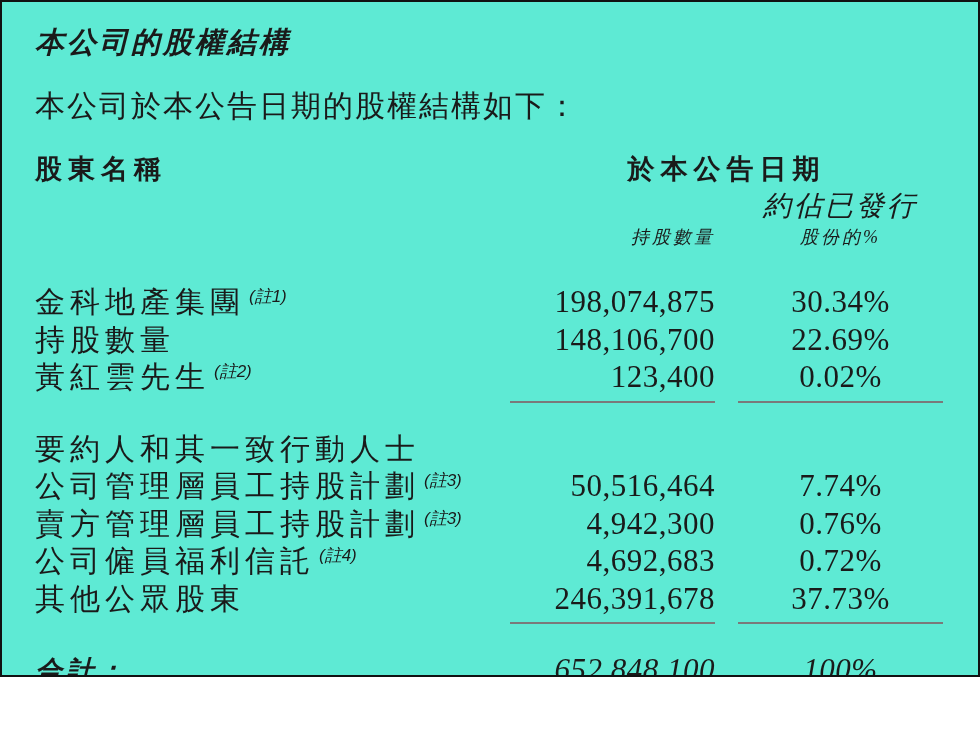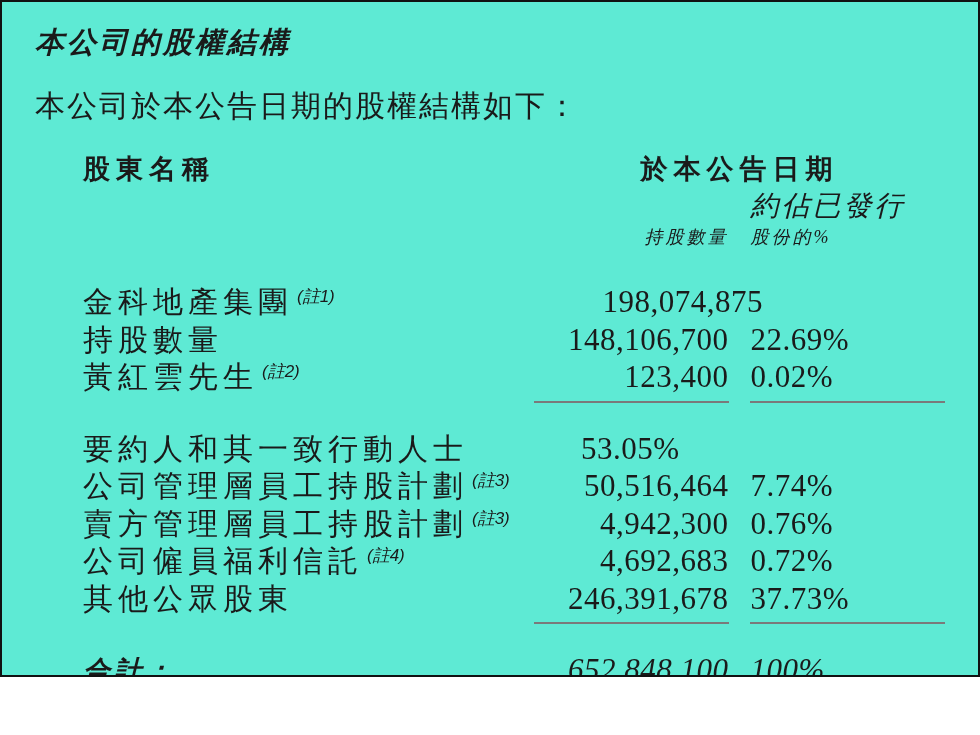--- a/index.html
+++ b/index.html
@@ -24,24 +24,24 @@
     letter-spacing:3px;
     margin-top:2px;
   }
   .intro {
     font-size:30px; line-height:34px;
     letter-spacing:2px;
     margin-top:30px;
   }
 
   .row { display:flex; align-items:baseline; }
-  .c-name { width:475px;margin-left:48px; }
+  .c-name { width:475px; }
   .c-num  { width:205px; text-align:right; }
   .c-gap  { width:23px; }
-  .c-pct  { width:205px; text-align:left; }
+  .c-pct  { width:205px; text-align:center; }
   .c-group{ width:433px; text-align:center; }
 
   .hdr-a { margin-top:31px; font-size:27px; line-height:31px; }
   .hdr-a .hei { letter-spacing:6px; }
   .hdr-b { margin-top:6px;  font-size:28px; line-height:29px; }
   .hdr-c { margin-top:3px;  font-size:18px; line-height:29px; }
   .hdr-ital { font-style:italic; letter-spacing:3px; }
 
   .body-row { font-size:30px; line-height:32.5px; }
   .body-row .c-name { font-size:30px; }
@@ -98,20 +98,21 @@
     <div class="c-num hdr-ital">持股數量</div>
     <div class="c-gap"></div>
     <div class="c-pct hdr-ital">股份的%</div>
   </div>
 
   <div class="sec-1">
     <div class="row body-row">
       <div class="c-name zh"><span>金科地產集團</span><span class="note">(註1)</span></div>
       <div class="c-num num">198,074,875</div>
       <div class="c-gap"></div>
+      <div class="c-pct num">30.34%</div>
     </div>
     <div class="row body-row">
       <div class="c-name zh"><span>持股數量</span><span class="note"></span></div>
       <div class="c-num num">148,106,700</div>
       <div class="c-gap"></div>
       <div class="c-pct num">22.69%</div>
     </div>
     <div class="row body-row">
       <div class="c-name zh"><span>黃紅雲先生</span><span class="note">(註2)</span></div>
       <div class="c-num num">123,400</div>
@@ -123,21 +124,20 @@
       <div class="c-num rule"></div>
       <div class="c-gap"></div>
       <div class="c-pct rule"></div>
     </div>
   </div>
 
   <div class="sec-2">
     <div class="row body-row">
       <div class="c-name zh"><span>要約人和其一致行動人士</span><span class="note"></span></div>
       <div class="c-gap"></div>
-      <div class="c-pct num">53.05%</div>
     </div>
     <div class="row body-row">
       <div class="c-name zh"><span>公司管理層員工持股計劃</span><span class="note">(註3)</span></div>
       <div class="c-num num">50,516,464</div>
       <div class="c-gap"></div>
       <div class="c-pct num">7.74%</div>
     </div>
     <div class="row body-row">
       <div class="c-name zh"><span>賣方管理層員工持股計劃</span><span class="note">(註3)</span></div>
       <div class="c-num num">4,942,300</div>

